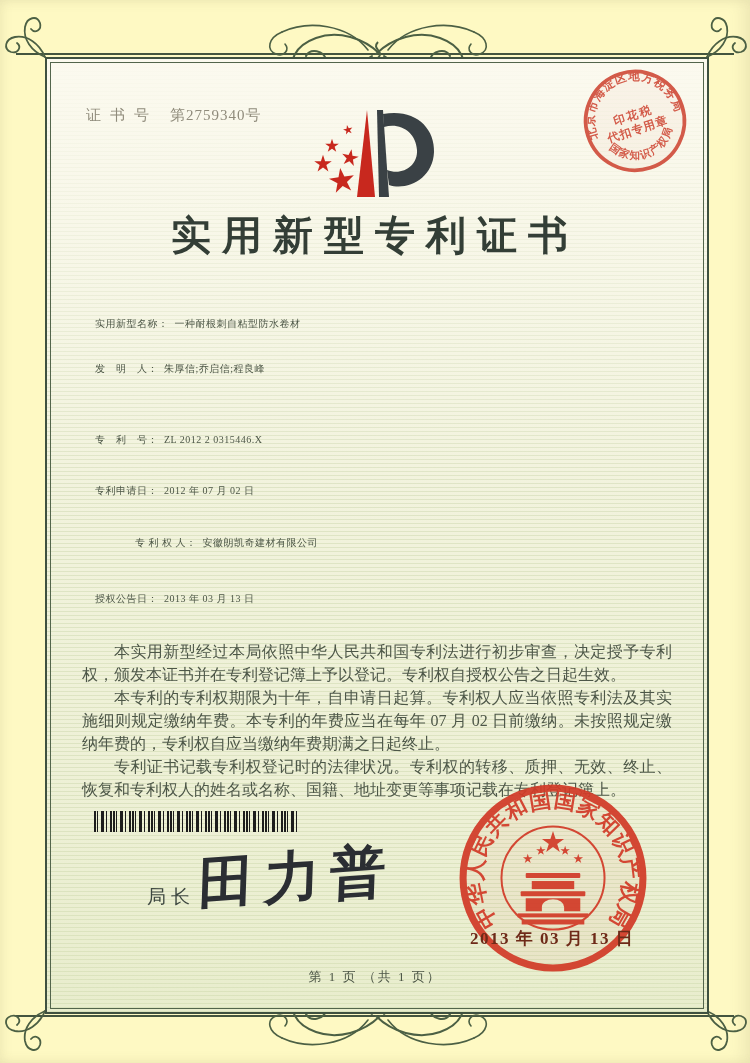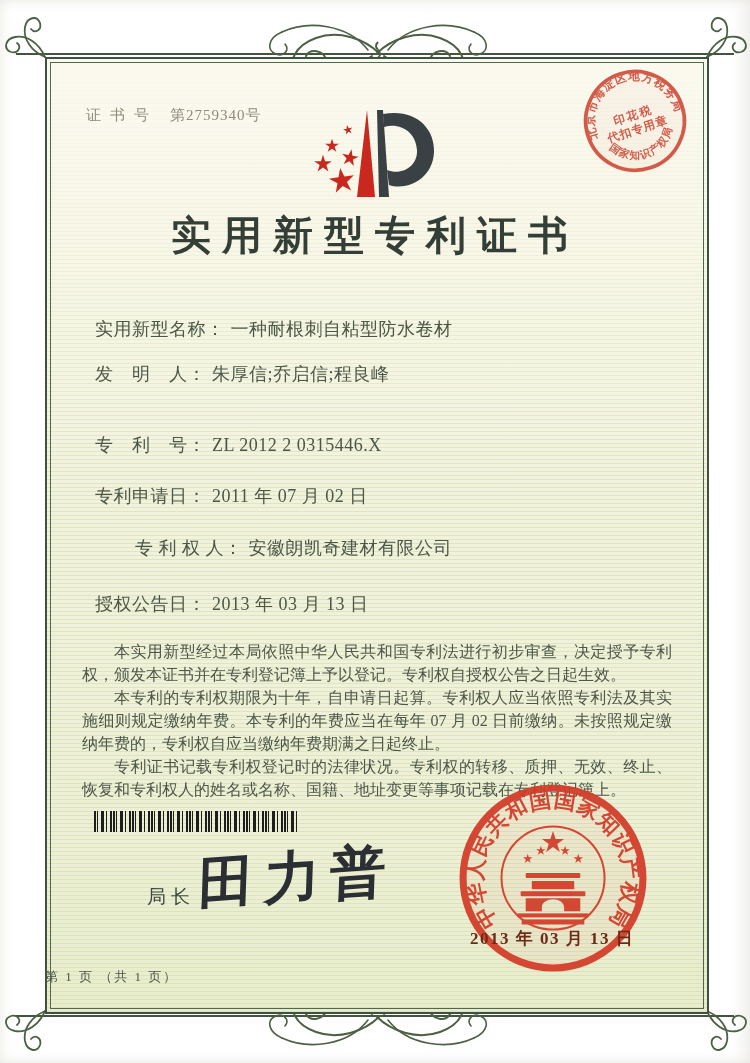--- a/index.html
+++ b/index.html
@@ -1,52 +1,52 @@
 <!DOCTYPE html>
 <html><head>
 <meta charset="utf-8">
 <style>
   html,body{margin:0;padding:0;}
   body{width:750px;height:1063px;overflow:hidden;background:#e8e6da;}
-  .page{position:relative;width:750px;height:1063px;background:#ffffff;
+  .page{position:relative;width:750px;height:1063px;background:#fef9c3;
         font-family:"Liberation Serif","DejaVu Serif",serif;
         box-shadow:inset -8px 0 14px rgba(120,110,80,.10), inset 4px 0 10px rgba(120,110,80,.08);}
   .ornaments{position:absolute;left:0;top:0;z-index:1;}
   .frame{position:absolute;left:45px;top:57px;width:660px;height:953px;z-index:2;
          border:2px solid #3f5140;
          background:
            linear-gradient(180deg, rgba(252,250,240,.95) 0%, rgba(252,250,240,.55) 22%, rgba(246,246,226,.15) 45%, rgba(226,234,192,.25) 80%, rgba(219,229,182,.4) 100%),
            repeating-linear-gradient(180deg, rgba(154,178,112,.26) 0 1px, rgba(0,0,0,0) 1px 4px),
            #f1f2dc;}
   .frame::before{content:"";position:absolute;inset:3px;border:1px solid #53654c;pointer-events:none;}
   .abs{position:absolute;z-index:3;}
   .cert-no{left:86px;top:106px;font-size:15px;color:#8f8b7b;}
   .cert-no .lbl{letter-spacing:9px;}
   .cert-no .val{margin-left:12px;letter-spacing:1px;}
   .logo{left:296px;top:100px;z-index:3;}
   .title{left:0;top:208px;width:750px;text-align:center;font-size:40px;font-weight:700;
          color:#333e36;letter-spacing:11px;}
-  .field{left:95px;font-size:18px;color:#4c5646;letter-spacing:.5px;white-space:nowrap;}
+  .field{left:95px;font-size:10px;color:#4c5646;letter-spacing:.5px;white-space:nowrap;}
   .field .flabel{margin-right:6px;}
   .f0{top:317px;} .f1{top:362px;} .f2{top:433px;} .f3{top:484px;} .f4{top:536px;margin-left:40px;} .f5{top:592px;text-align:right;}
   .paras{left:82px;top:640px;width:590px;font-size:16px;line-height:23px;color:#4d5748;text-align:justify;}
   .paras p{margin:0;text-indent:2em;}
   .barcode{left:94px;top:811px;width:203px;height:21px;
     background:repeating-linear-gradient(90deg,
       #1d1d1d 0 2px, rgba(0,0,0,0) 2px 3px,
       #1d1d1d 3px 4px, rgba(0,0,0,0) 4px 7px,
       #1d1d1d 7px 10px, rgba(0,0,0,0) 10px 12px,
       #1d1d1d 12px 13px, rgba(0,0,0,0) 13px 16px,
       #1d1d1d 16px 18px, rgba(0,0,0,0) 18px 19px);}
   .director{left:147px;top:884px;font-size:19px;color:#3d4740;letter-spacing:5px;}
   .signature{left:198px;top:840px;font-size:56px;color:#2b2e33;letter-spacing:10px;
              transform:rotate(-4deg) skewX(-6deg);font-weight:600;z-index:4;}
   .seal{left:457px;top:782px;z-index:5;opacity:.93;}
   .seal-date{left:470px;top:927px;font-size:17px;font-weight:700;color:#6e2a18;letter-spacing:1.5px;z-index:6;}
-  .footer{left:45px;top:968px;width:660px;text-align:left;font-size:13px;color:#4c5646;letter-spacing:2px;}
+  .footer{left:45px;top:968px;width:660px;text-align:center;font-size:13px;color:#4c5646;letter-spacing:2px;}
   .stamp{left:572px;top:60px;z-index:4;opacity:.9;}
 </style>
 </head>
 <body>
 
 <div class="page">
 
   <svg class="ornaments" width="750" height="1063" viewBox="0 0 750 1063">
     <defs>
       <g id="flourish" stroke="#4c6044" stroke-width="2" fill="none" stroke-linecap="round">
@@ -102,21 +102,21 @@
   <div class="abs field f0">
     <span class="flabel">实用新型名称：</span><span>一种耐根刺自粘型防水卷材</span>
   </div>
   <div class="abs field f1">
     <span class="flabel">发　明　人：</span><span>朱厚信;乔启信;程良峰</span>
   </div>
   <div class="abs field f2">
     <span class="flabel">专　利　号：</span><span>ZL 2012 2 0315446.X</span>
   </div>
   <div class="abs field f3">
-    <span class="flabel">专利申请日：</span><span>2011 年 07 月 02 日</span>
+    <span class="flabel">专利申请日：</span><span>2012 年 07 月 02 日</span>
   </div>
   <div class="abs field f4">
     <span class="flabel">专 利 权 人：</span><span>安徽朗凯奇建材有限公司</span>
   </div>
   <div class="abs field f5">
     <span class="flabel">授权公告日：</span><span>2013 年 03 月 13 日</span>
   </div>
 
   <div class="abs paras">
     <p>本实用新型经过本局依照中华人民共和国专利法进行初步审查，决定授予专利权，颁发本证书并在专利登记簿上予以登记。专利权自授权公告之日起生效。</p>

